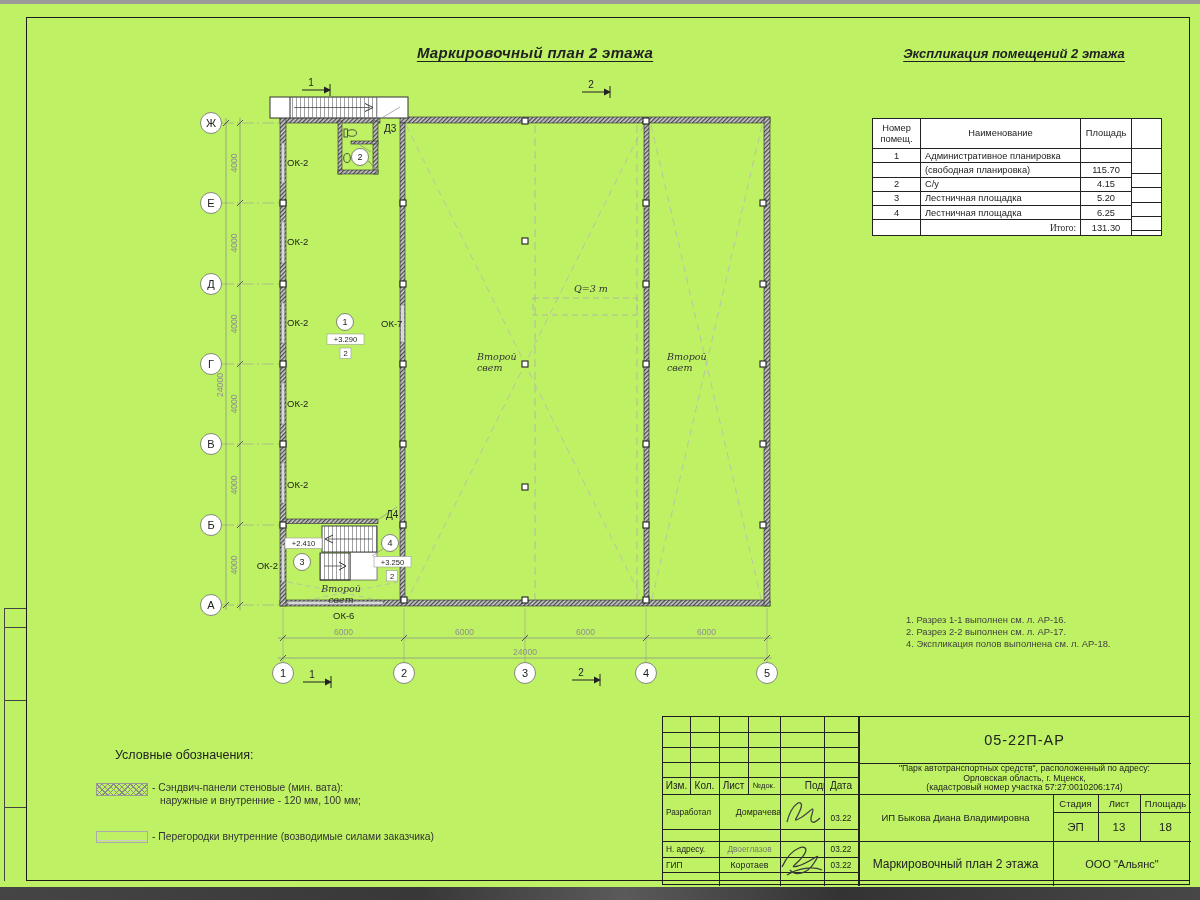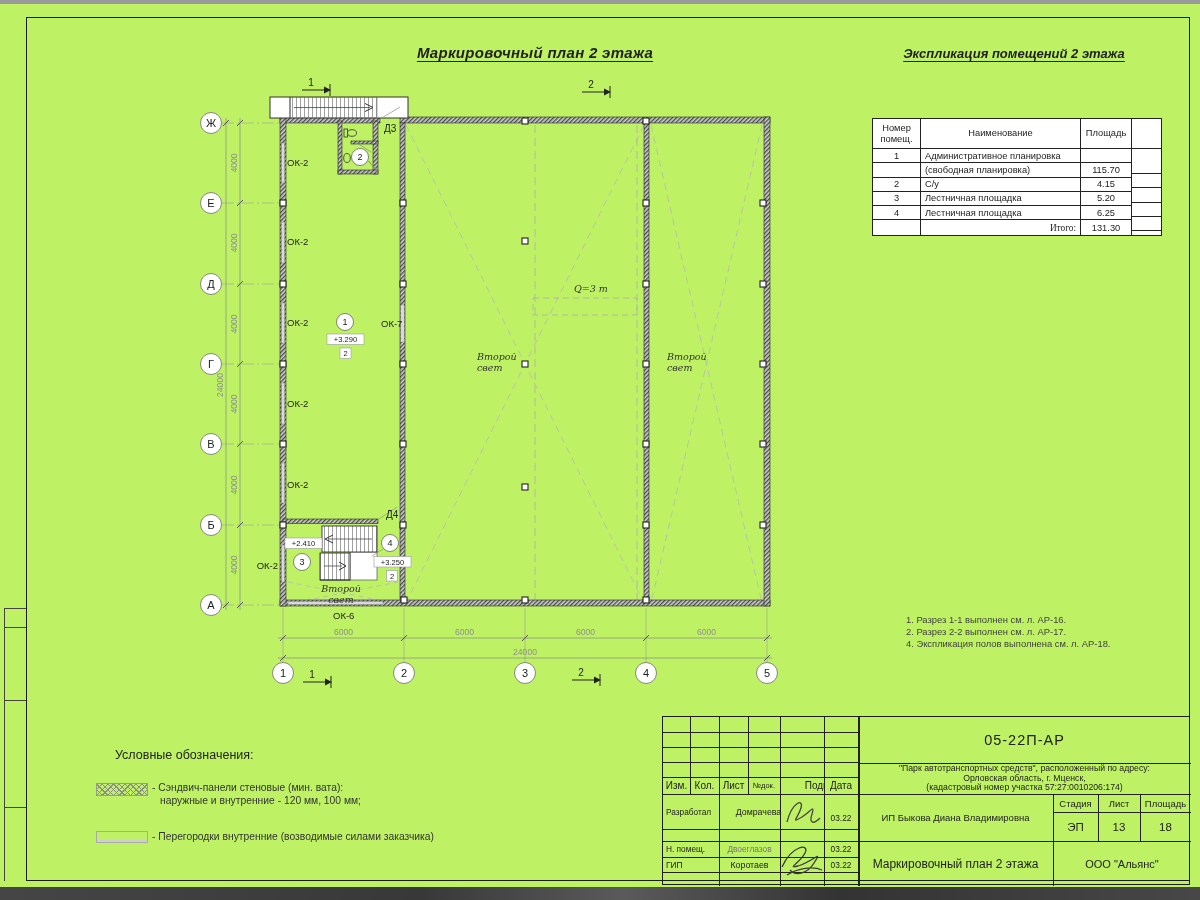--- a/index.html
+++ b/index.html
@@ -405,21 +405,21 @@
     <div class="tb-label" style="left:0;top:60px;width:27px;height:17px;font-size:10px;">Изм.</div>
     <div class="tb-label" style="left:27px;top:60px;width:29px;height:17px;font-size:10px;">Кол.</div>
     <div class="tb-label" style="left:56px;top:60px;width:29px;height:17px;font-size:10px;">Лист</div>
     <div class="tb-label" style="left:85px;top:60px;width:32px;height:17px;font-size:7.5px;">№док.</div>
     <div class="tb-label" style="left:117px;top:60px;width:44px;height:17px;font-size:10px;padding-left:32px;">Подп.</div>
     <div class="tb-label" style="left:161px;top:60px;width:34px;height:17px;font-size:10px;">Дата</div>
 
     <div class="tb-label tl" style="left:3px;top:77px;width:53px;height:35px;font-size:8.3px;">Разработал</div>
     <div class="tb-label" style="left:57px;top:77px;width:59px;height:35px;font-size:8.8px;margin-left:9px;">Домрачева</div>
     <div class="tb-label" style="left:161px;top:83px;width:34px;height:35px;font-size:8.3px;">03.22</div>
-    <div class="tb-label tl" style="left:3px;top:124px;width:53px;height:16px;font-size:8.3px;">Н. помещ.</div>
+    <div class="tb-label tl" style="left:3px;top:124px;width:53px;height:16px;font-size:8.3px;">Н. адресу.</div>
     <div class="tb-label" style="left:57px;top:124px;width:59px;height:16px;font-size:8.3px;color:#777;">Двоеглазов</div>
     <div class="tb-label" style="left:161px;top:124px;width:34px;height:16px;font-size:8.3px;">03.22</div>
     <div class="tb-label tl" style="left:3px;top:140px;width:53px;height:15px;font-size:8.3px;">ГИП</div>
     <div class="tb-label" style="left:57px;top:140px;width:59px;height:15px;font-size:8.8px;">Коротаев</div>
     <div class="tb-label" style="left:161px;top:140px;width:34px;height:15px;font-size:8.3px;">03.22</div>
 
     <svg class="abs" style="left:119px;top:79px;" width="42" height="34" viewBox="0 0 42 34">
       <path d="M5,26 C10,6 22,2 19,12 C16,22 8,28 20,21 C29,15 33,8 30,18 C27,27 31,29 38,22" fill="none" stroke="#444" stroke-width="1.3"></path>
     </svg>
     <svg class="abs" style="left:115px;top:122px;" width="48" height="44" viewBox="0 0 48 44">

